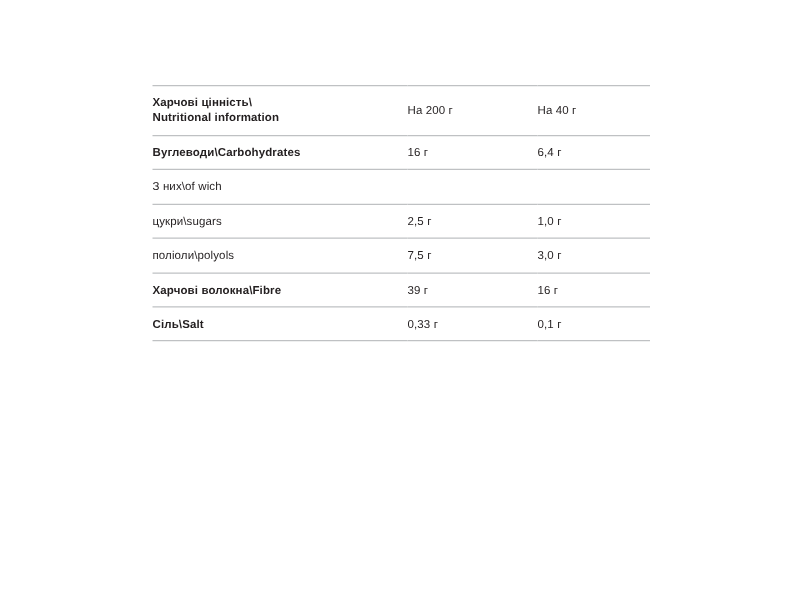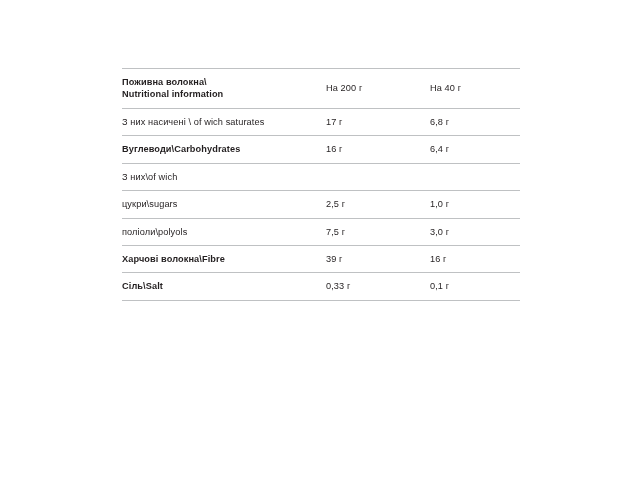--- a/index.html
+++ b/index.html
@@ -69,29 +69,24 @@
   }
 </style>
 </head>
 <body>
 
 <div class="page">
   <div class="nutrition-wrap">
     <table class="nutrition">
       <tbody>
         <tr class="head">
-          <td class="label bold twoline">Поживна волокна\
+          <td class="label bold twoline">Харчові цінність\
 Nutritional information</td>
           <td class="col1">На 200 г</td>
           <td class="col2">На 40 г</td>
-        </tr>
-        <tr>
-          <td class="label">З них насичені \ of wich saturates</td>
-          <td class="col1">17 г</td>
-          <td class="col2">6,8 г</td>
         </tr>
         <tr>
           <td class="label bold">Вуглеводи\Carbohydrates</td>
           <td class="col1">16 г</td>
           <td class="col2">6,4 г</td>
         </tr>
         <tr>
           <td class="label">З них\of wich</td>
           <td class="col1"></td>
           <td class="col2"></td>

